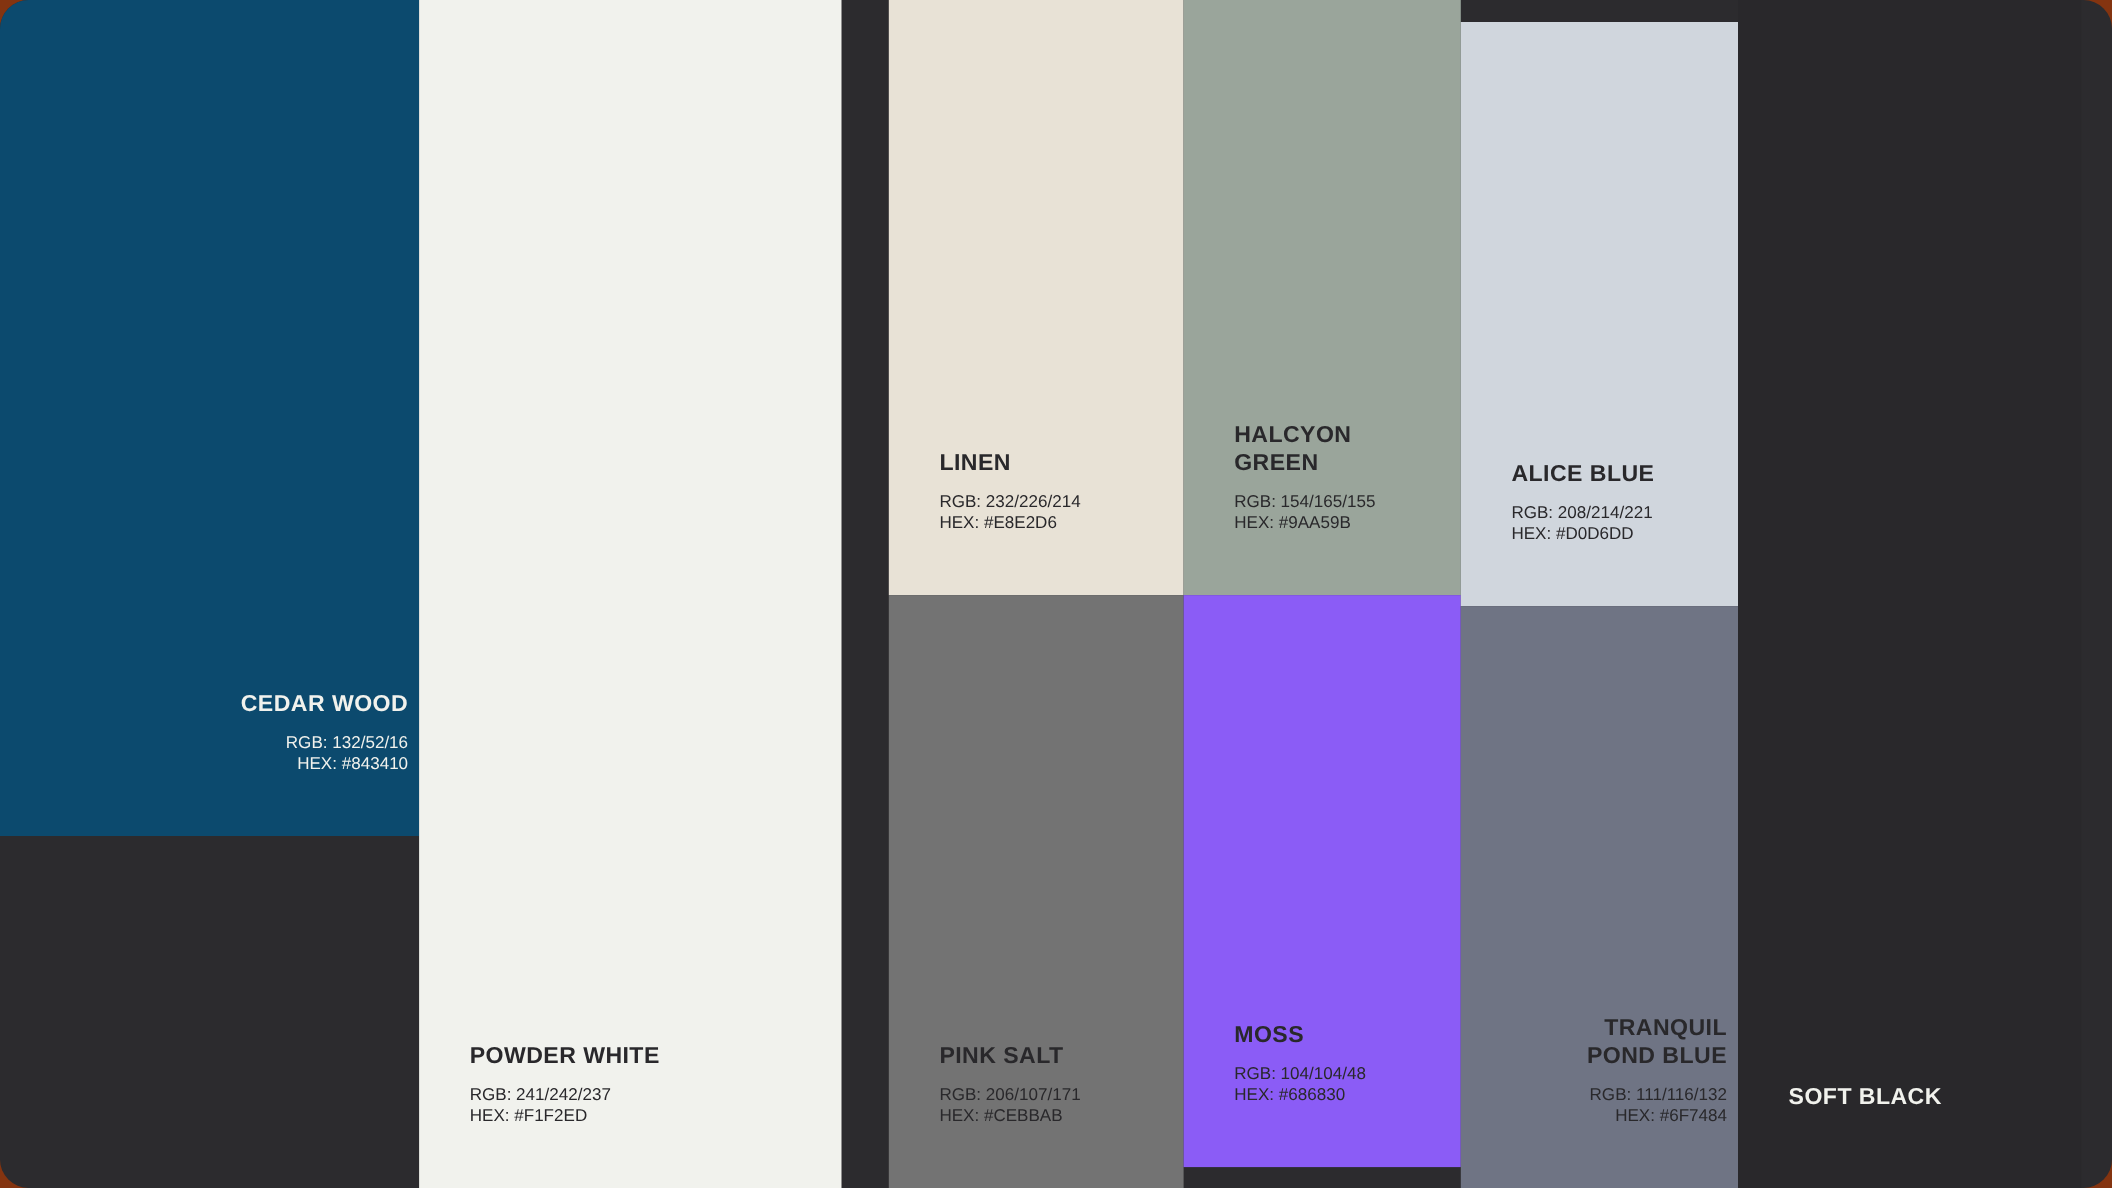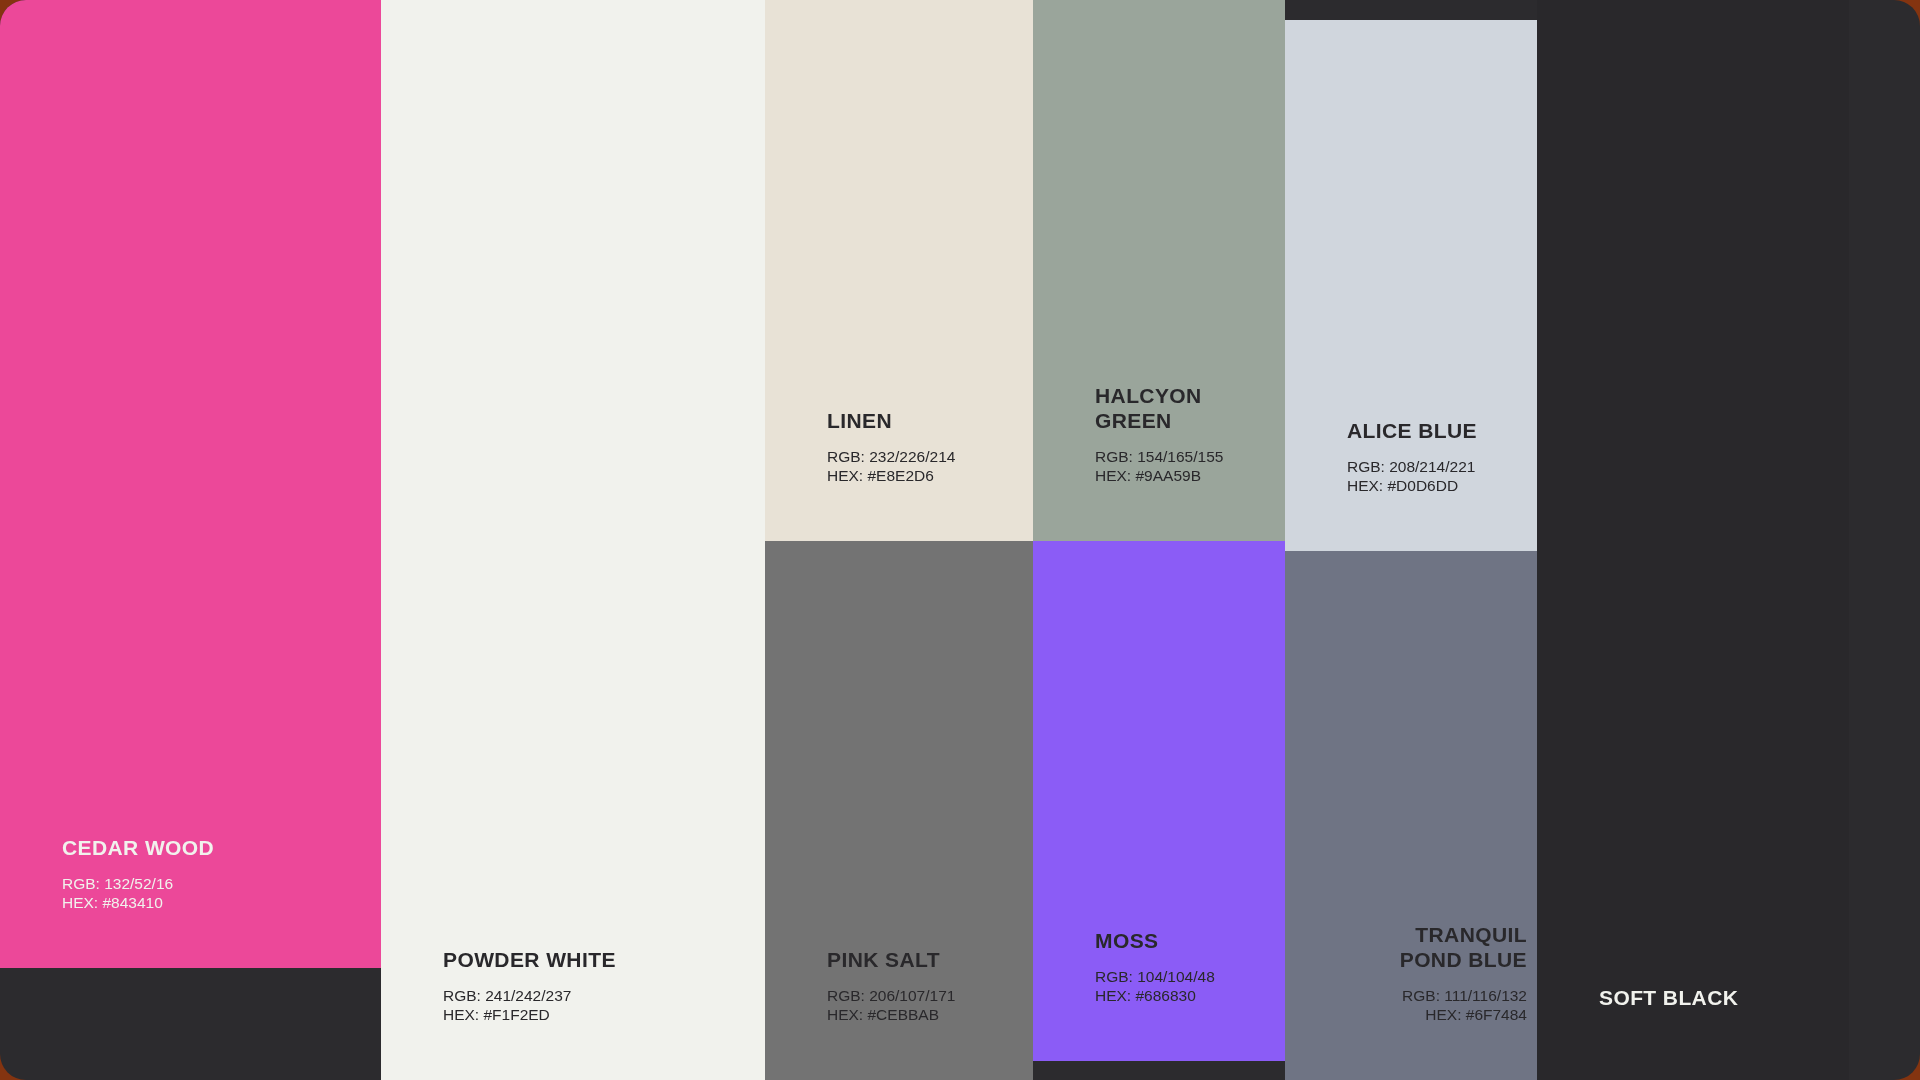--- a/index.html
+++ b/index.html
@@ -38,21 +38,21 @@
 
   .swatch {
     position: relative;
     width: 100%;
     box-sizing: border-box;
     overflow: hidden;
   }
 
   .swatch-label {
     position: absolute;
-    left: 62px;
+    left: 46px;
     bottom: 56px;
     right: 10px;
   }
 
   .swatch-name {
     font-size: 21px;
     font-weight: bold;
     letter-spacing: 0.4px;
     line-height: 25px;
     margin: 0 0 14px 0;
@@ -69,42 +69,42 @@
 
   .swatch-values div {
     white-space: nowrap;
   }
 </style>
 </head>
 <body style="background: rgb(132, 52, 16);">
 
 <div class="palette-card" style="border-radius: 26px;">
     <div class="column" style="width: 381px;">
-      <div class="swatch" style="height: 968px; background: #ec4899; color: rgb(241, 242, 237);">
+      <div class="swatch" style="height: 760px; background: #0c4a6e; color: rgb(241, 242, 237); text-align: right;">
         <div class="swatch-label">
           <div class="swatch-name">CEDAR WOOD</div>
           <div class="swatch-values">
             <div>RGB: 132/52/16</div>
             <div>HEX: #843410</div>
           </div>
         </div>
       </div>
     </div>
     <div class="column" style="width: 384px;">
       <div class="swatch" style="height: 1080px; background: rgb(241, 242, 237); color: rgb(41, 40, 43);">
         <div class="swatch-label">
           <div class="swatch-name">POWDER WHITE</div>
           <div class="swatch-values">
             <div>RGB: 241/242/237</div>
             <div>HEX: #F1F2ED</div>
           </div>
         </div>
       </div>
     </div>
-    <div class="column" style="width: 268px;">
+    <div class="column" style="width: 268px; padding-left: 43px;">
       <div class="swatch" style="height: 541px; background: rgb(232, 226, 214); color: rgb(41, 40, 43);">
         <div class="swatch-label">
           <div class="swatch-name">LINEN</div>
           <div class="swatch-values">
             <div>RGB: 232/226/214</div>
             <div>HEX: #E8E2D6</div>
           </div>
         </div>
       </div>
       <div class="swatch" style="height: 539px; background: #737373; color: rgb(41, 40, 43);">

